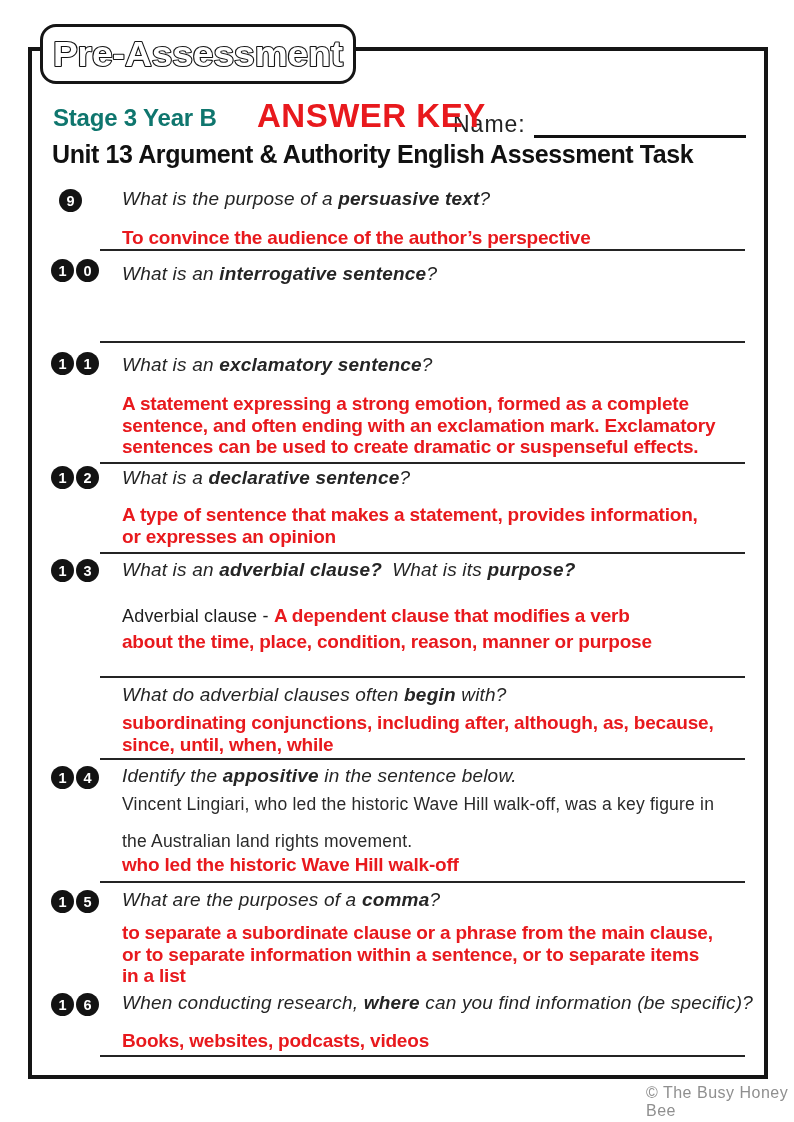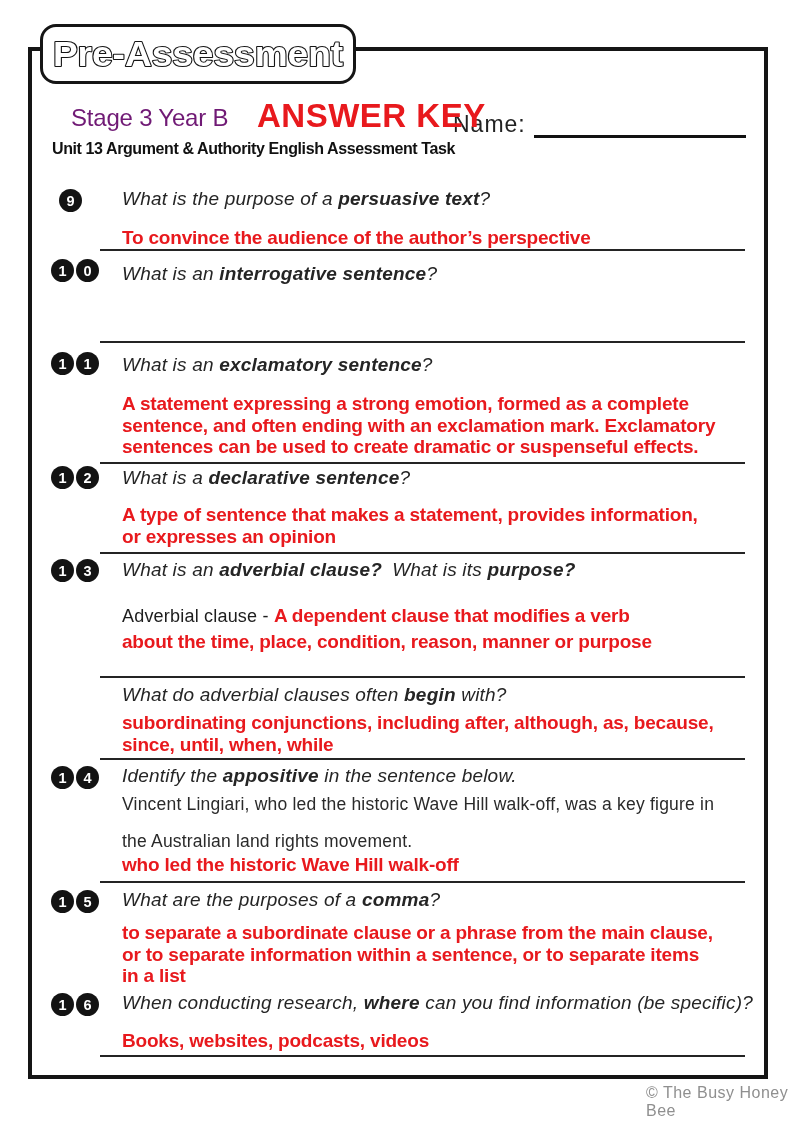--- a/index.html
+++ b/index.html
@@ -16,23 +16,23 @@
             background:#fff; border:3.5px solid #151515; border-radius:16px;
             display:flex; align-items:center; justify-content:center; z-index:3; }
   .banner svg { display:block; }
 
   
   .name-row { position:absolute; left:453px; top:64px; z-index:3; display:flex; align-items:flex-end;margin-top:47px; }
   .name-label { font-size:23px; letter-spacing:1px; color:#222; }
   .name-line { display:inline-block; width:212px; border-bottom:3px solid #111; height:26px; margin-left:8px; }
 
   
-  .stage { position:absolute; left:71px; top:104px; font-size:24px; font-weight:400; letter-spacing:-0.2px; color:#701a75; z-index:3; }
+  .stage { position:absolute; left:53px; top:104px; font-size:24px; font-weight:700; letter-spacing:-0.2px; color:#0f766e; z-index:3; }
   .answer-key { position:absolute; left:257px; top:97px; font-size:33px; font-weight:700; color:#e8191d; letter-spacing:0.5px; z-index:3; }
-  .unit { position:absolute; left:52px; top:140px; font-size:16px; font-weight:700; letter-spacing:-0.4px; color:#111; z-index:3; }
+  .unit { position:absolute; left:52px; top:140px; font-size:25px; font-weight:700; letter-spacing:-0.4px; color:#111; z-index:3; }
 
   
   .qnum { position:absolute; display:flex; gap:2px; z-index:3; }
   .qnum.single { left:59px; }
   .qnum.double { left:51px; }
   .digit { width:23px; height:23px; border-radius:50%; background:#131313; color:#fff;
            font-weight:700; font-size:14.5px; display:flex; align-items:center; justify-content:center; }
   .qtext { position:absolute; left:122px; font-size:19px; font-style:italic; color:#252525;
            letter-spacing:0.2px; white-space:nowrap; z-index:3; }
   .qtext b { font-weight:700; }

